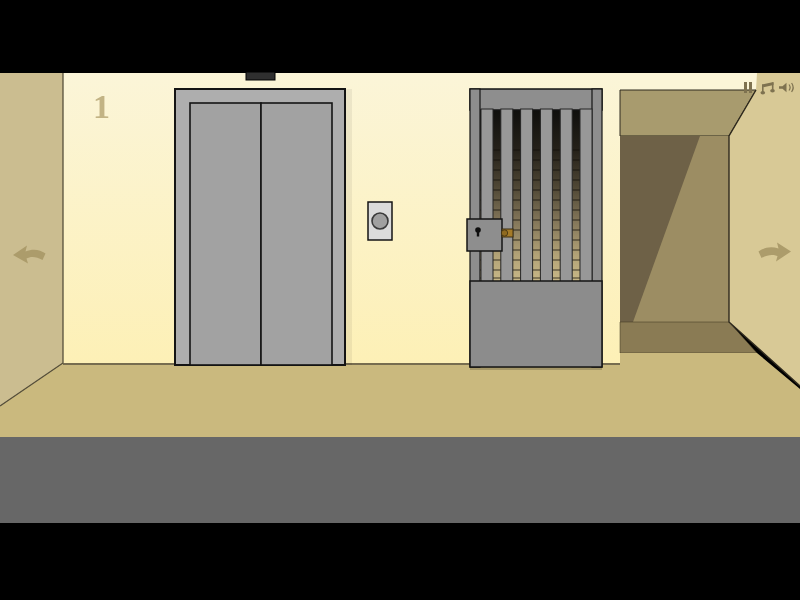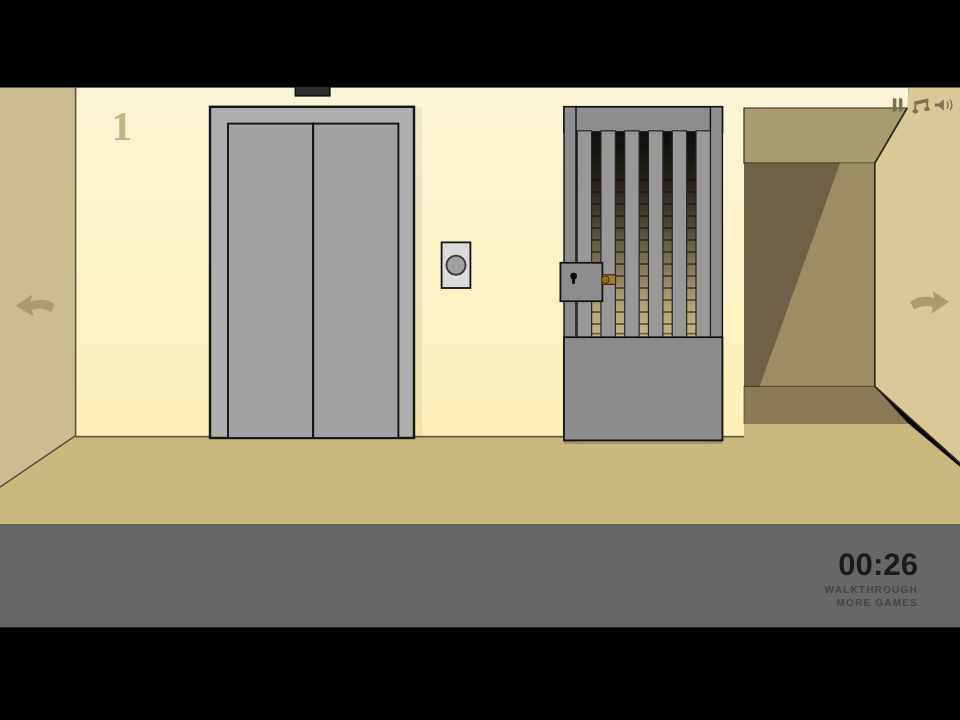--- a/index.html
+++ b/index.html
@@ -145,19 +145,14 @@
     </g>
 
     <rect x="0" y="437" width="800" height="86" style="fill:var(--hudBand)"></rect>
     <rect x="0" y="523" width="800" height="77" fill="#000"></rect>
   </svg>
 
   <div class="overlay" id="floor-number">
     <span>1</span>
   </div>
 
-  <div class="overlay" id="hud-text">
-    <div id="timer">00:26</div>
-    <a class="hud-link">WALKTHROUGH</a>
-    <a class="hud-link">MORE GAMES</a>
-  </div>
 
 </div>
 
 </body></html>

